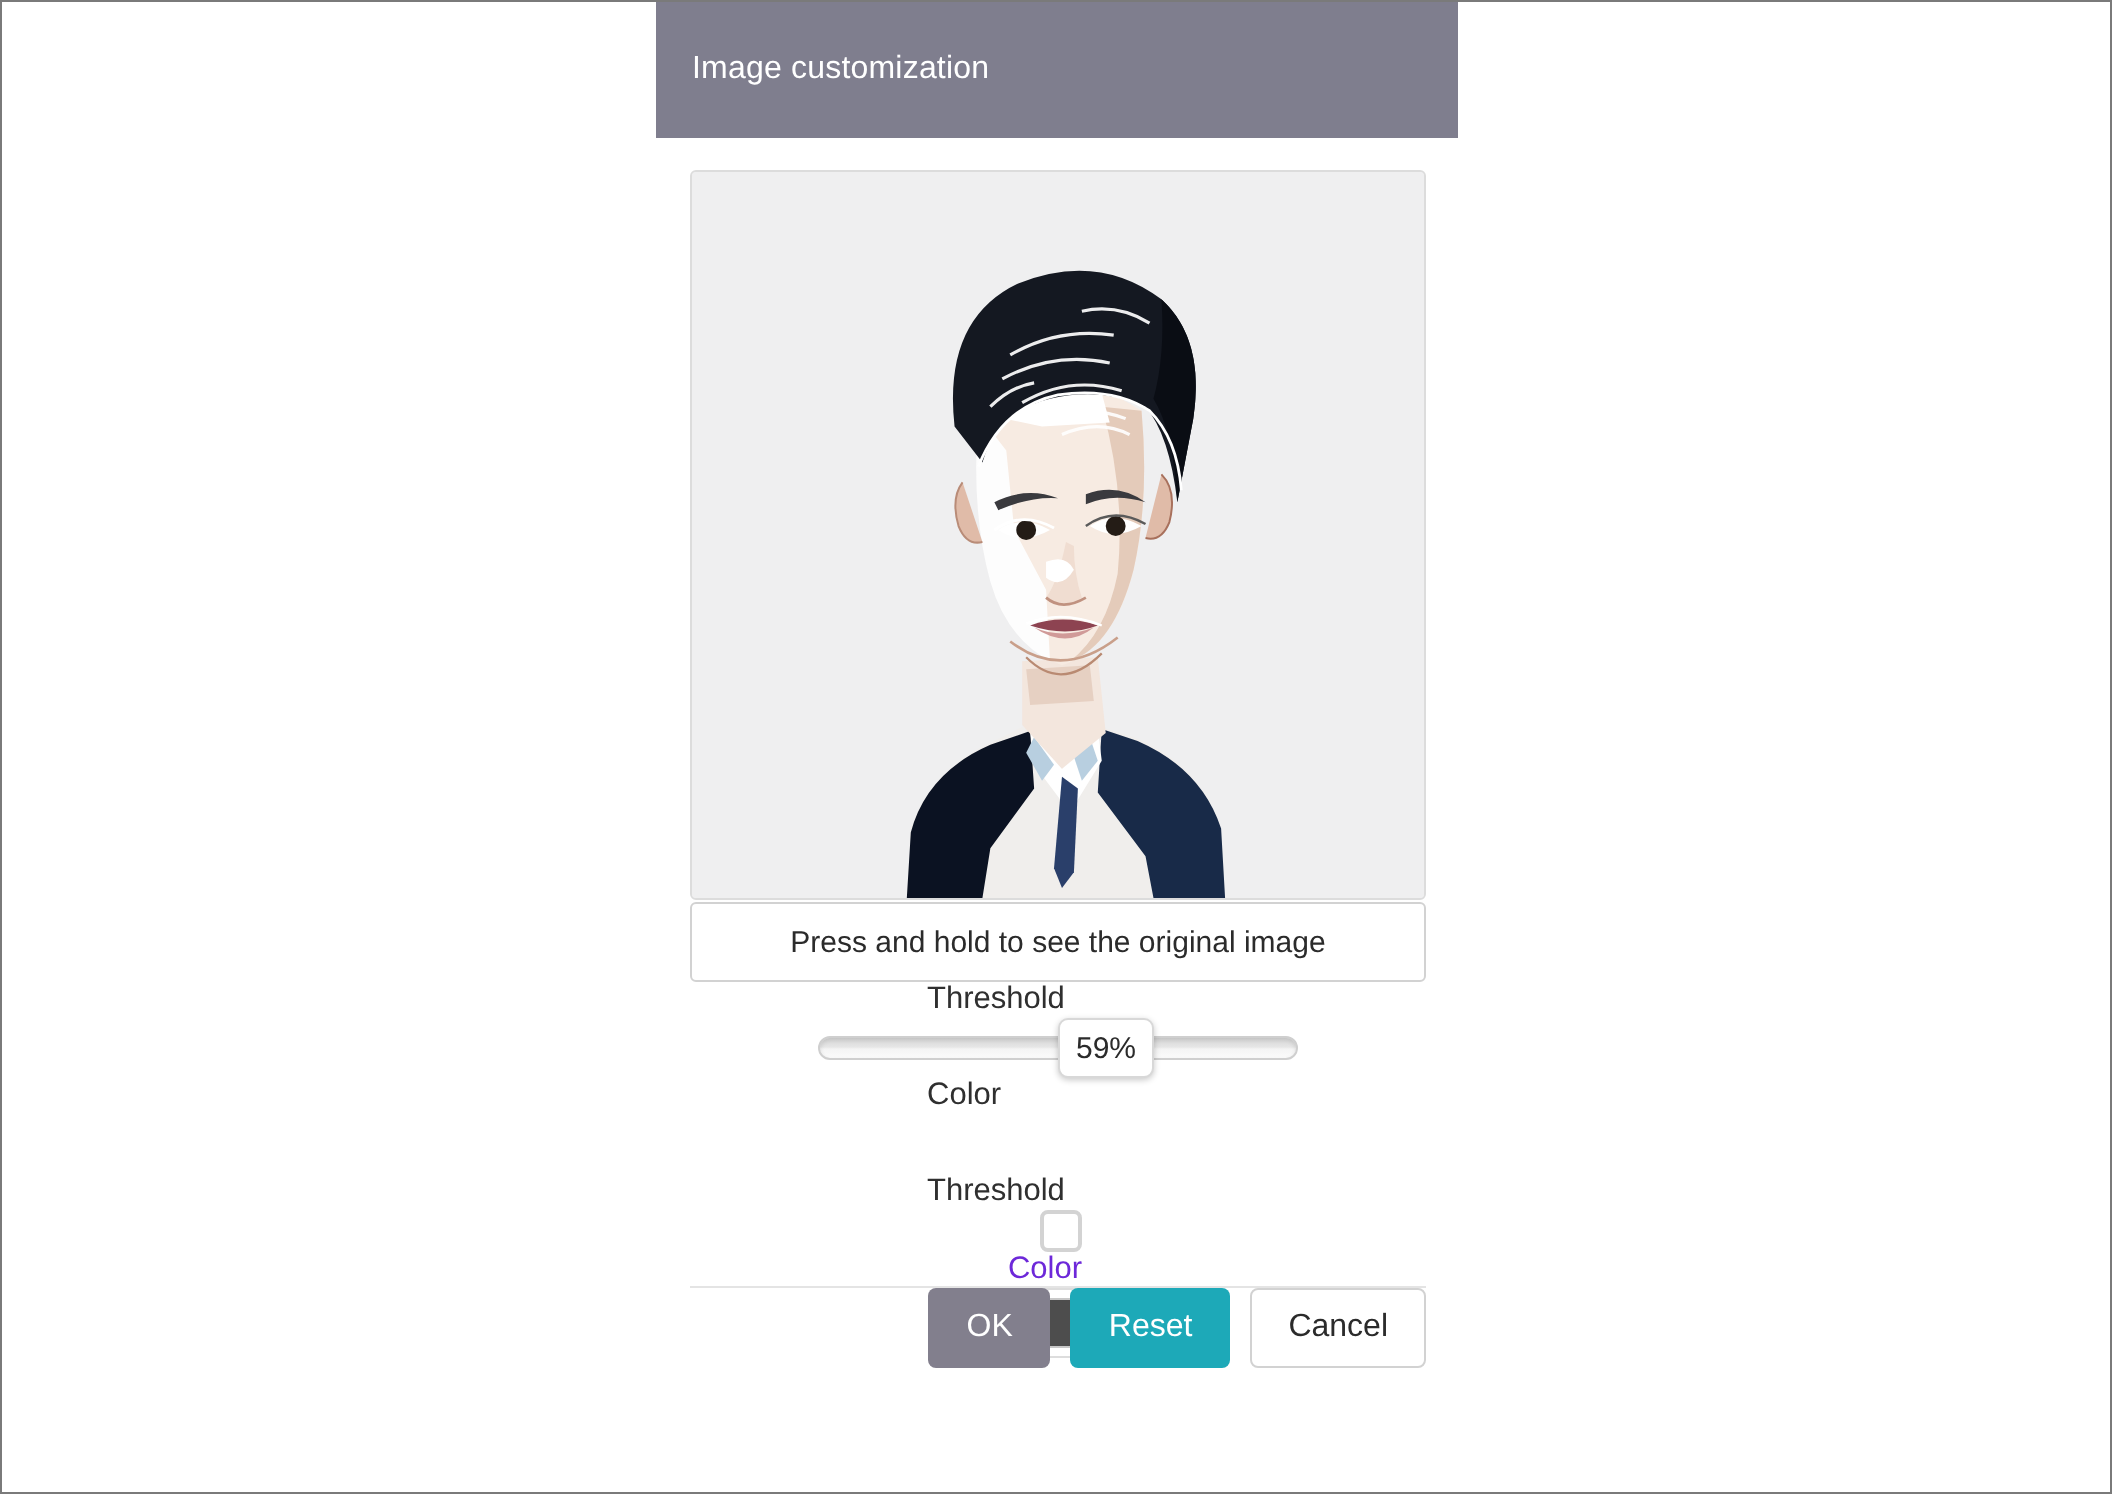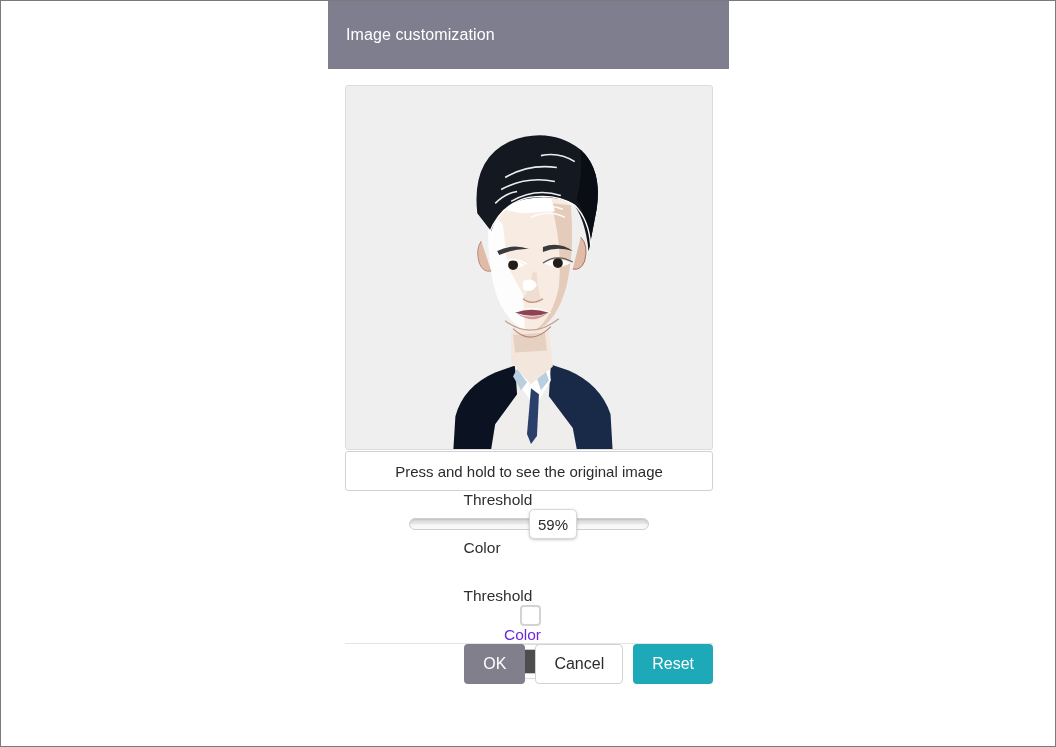--- a/index.html
+++ b/index.html
@@ -307,18 +307,18 @@
       <span class="color-label">Color</span>
       <div id="color-swatch-btn">
         <div id="color-swatch"></div>
       </div>
     </div>
 
     <div id="divider"></div>
 
     <div id="footer">
       <button class="btn" id="ok-btn">OK</button>
+      <button class="btn" id="reset-btn">Reset</button>
       <button class="btn" id="cancel-btn">Cancel</button>
-      <button class="btn" id="reset-btn">Reset</button>
     </div>
 
   </div>
 </div>
 
 </body></html>

